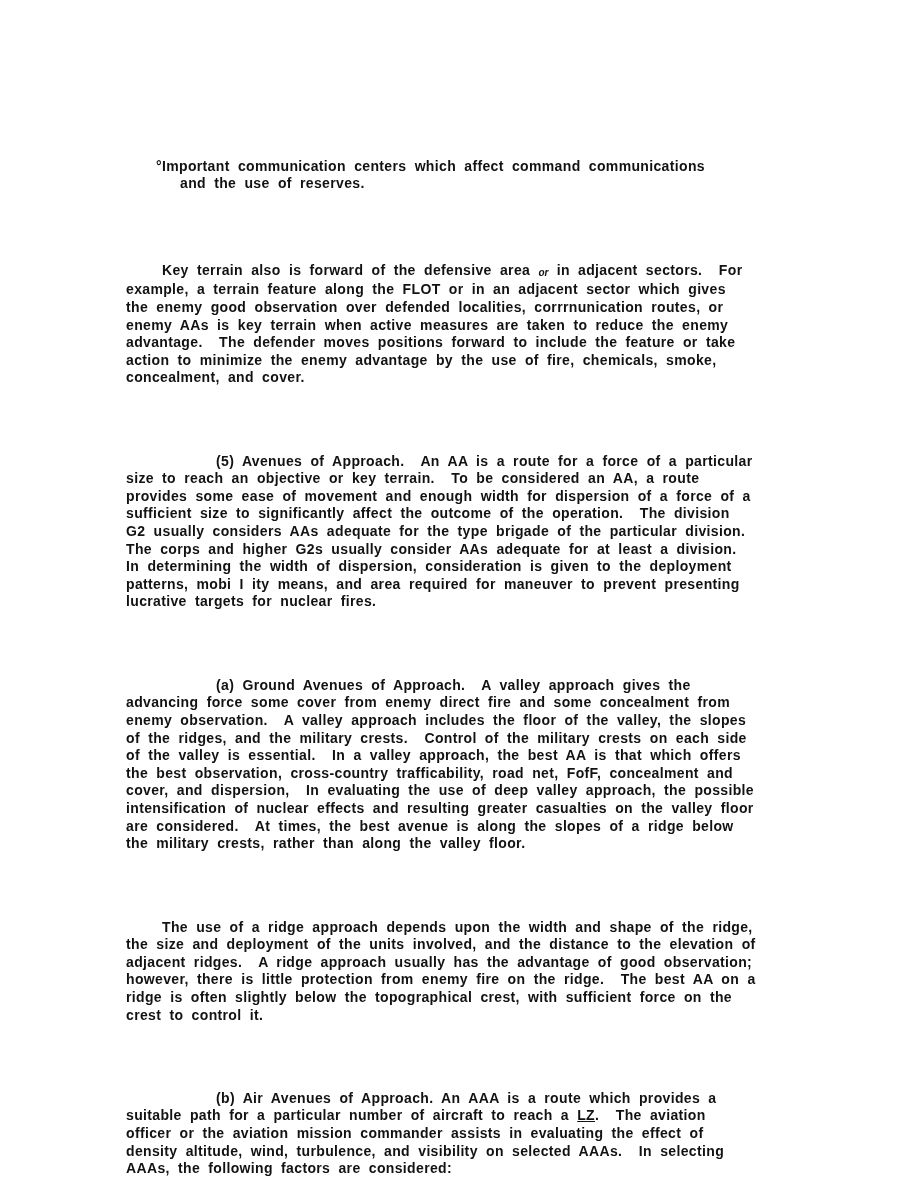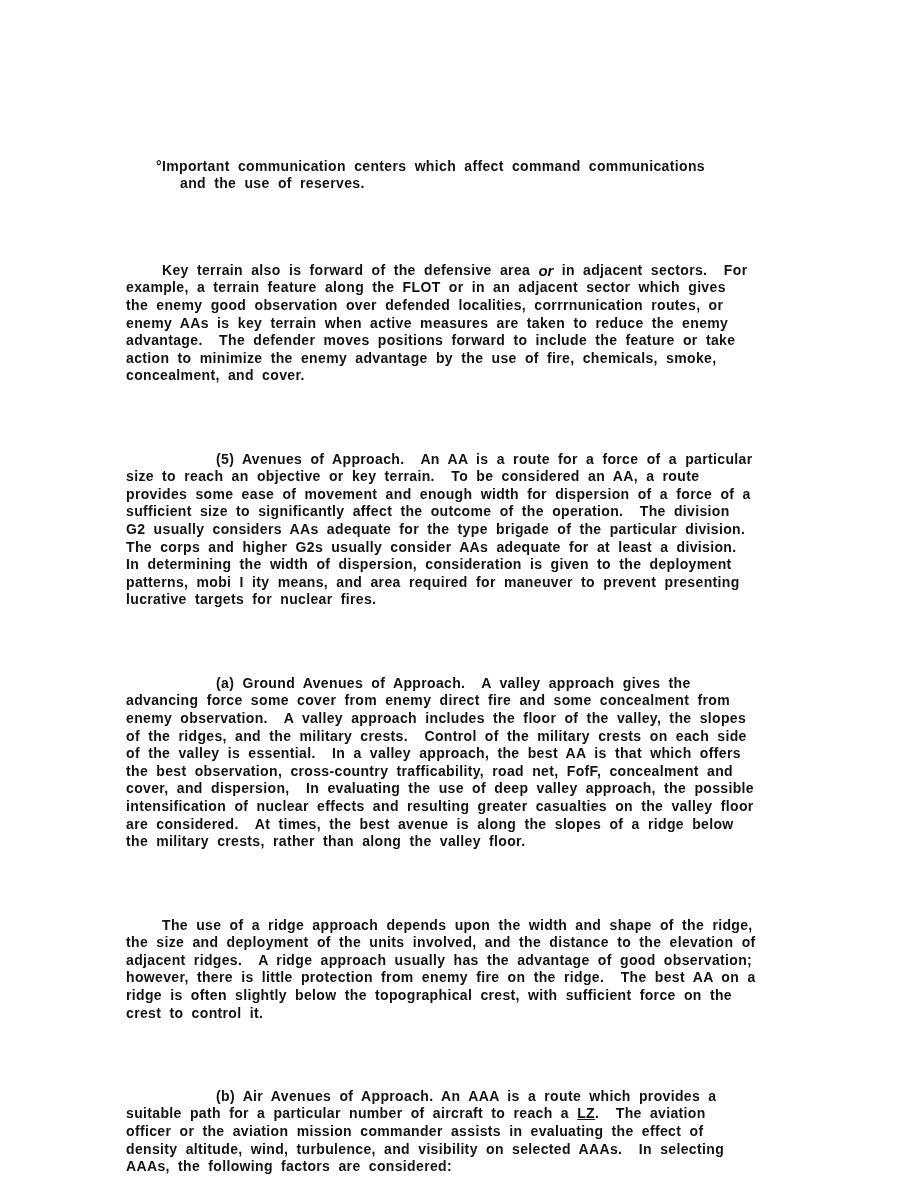--- a/index.html
+++ b/index.html
@@ -37,21 +37,21 @@
   .bullet-hang {
     width: 540px;
     padding-left: 54px;
     text-indent: -24px;
     margin-bottom: 16px !important;
   }
   .indent-sm { text-indent: 36px; }
   .indent-lg { text-indent: 90px; }
 
   .small-or {
-    font-size: 15px;
+    font-size: 10px;
     font-style: italic;
     letter-spacing: 0;
     vertical-align: -1px;
   }
   .underline { text-decoration: underline; margin-top: 6px; }
 </style>
 </head>
 <body>
 
 <div class="page">

